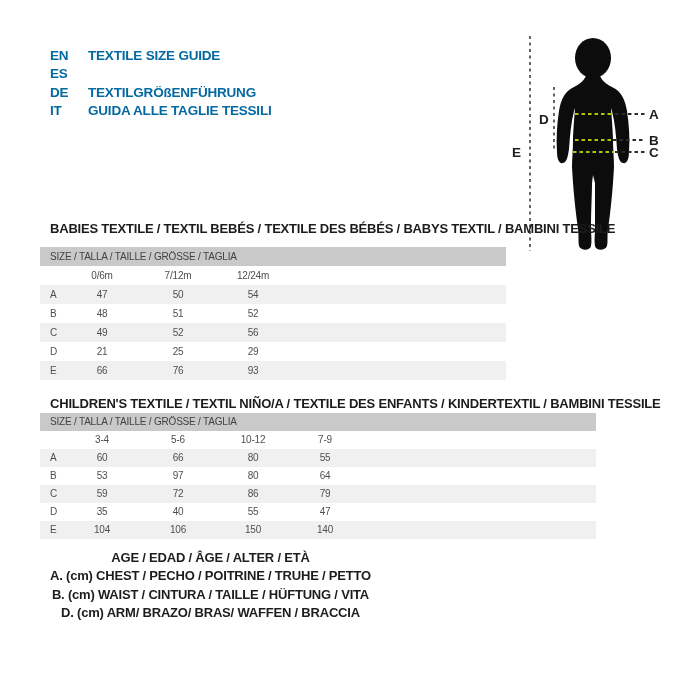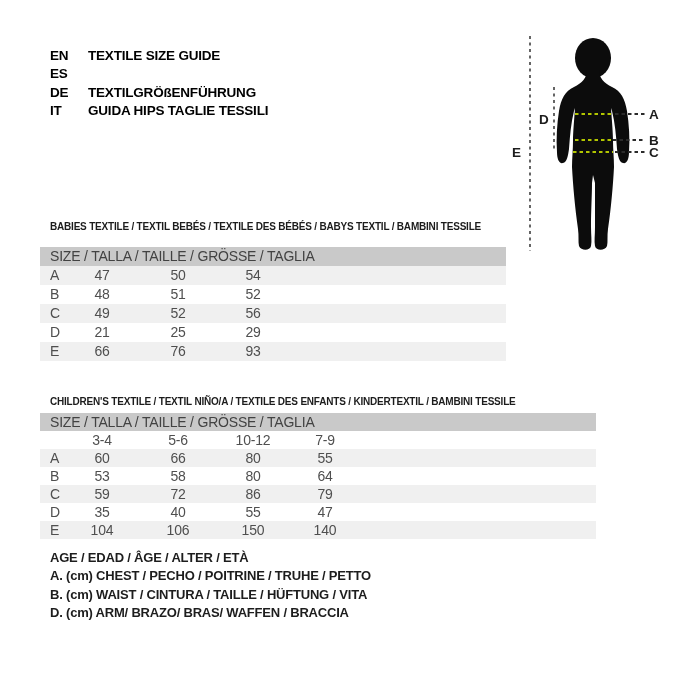--- a/index.html
+++ b/index.html
@@ -2,40 +2,40 @@
 <html><head>
 <meta charset="utf-8">
 <style>
   html,body{margin:0;padding:0;background:#fff;}
   .canvas{
     position:relative;width:700px;height:700px;background:#ffffff;overflow:hidden;
     font-family:"Liberation Sans",sans-serif;letter-spacing:-0.2px;
   }
   
   .languages{position:absolute;left:50px;top:47px;}
-  .lang-row{display:flex;height:18.4px;line-height:18.4px;font-size:13.5px;font-weight:bold;color:#000000;}
+  .lang-row{display:flex;height:18.4px;line-height:18.4px;font-size:13.5px;font-weight:bold;color:#0369a1;}
   .lang-code{width:38px;}
   
   .figure{position:absolute;left:495px;top:28px;width:195px;height:230px;}
   
-  .table-title{position:absolute;left:50px;font-size:10px;font-weight:bold;color:#1c1c1c;white-space:nowrap;}
+  .table-title{position:absolute;left:50px;font-size:13px;font-weight:bold;color:#1c1c1c;white-space:nowrap;}
   .babies-title{top:221px;}
   .children-title{top:396px;}
-  .size-table{position:absolute;left:40px;font-size:14px;color:#4f4f4f;}
+  .size-table{position:absolute;left:40px;font-size:10px;color:#4f4f4f;}
   .babies-table{top:247px;width:466px;}
   .children-table{top:413px;width:556px;}
   .t-head{background:#c9c9c9;color:#424242;padding-left:10px;}
   .babies-table .t-head,.babies-table .t-row{height:19px;line-height:19px;}
   .children-table .t-head,.children-table .t-row{height:18px;line-height:18px;}
   .t-row{display:grid;grid-template-columns:28px 68px 84px 66px 78px 1fr;}
   .t-row.alt{background:#f0f0f0;}
   .cell{text-align:center;}
   .cell.letter{text-align:left;padding-left:10px;}
   
-  .legend{position:absolute;left:50px;top:549px;}
+  .legend{position:absolute;left:50px;top:549px;text-align:center;}
   .legend-line{height:18.4px;line-height:18.4px;font-size:13px;font-weight:bold;color:#1d1d1d;white-space:nowrap;}
   svg text{font-family:"Liberation Sans",sans-serif;font-weight:bold;font-size:13.5px;fill:#1d1d1d;}
 </style>
 </head>
 <body>
 
 <div class="canvas">
 
   <div class="languages">
     <div class="lang-row">
@@ -44,21 +44,21 @@
     </div>
     <div class="lang-row">
       <span class="lang-code">ES</span>
     </div>
     <div class="lang-row">
       <span class="lang-code">DE</span>
       <span>TEXTILGRÖßENFÜHRUNG</span>
     </div>
     <div class="lang-row">
       <span class="lang-code">IT</span>
-      <span>GUIDA HIPS TAGLIE TESSILI</span>
+      <span>GUIDA ALLE TAGLIE TESSILI</span>
     </div>
   </div>
 
   <svg class="figure" viewBox="0 0 195 230">
 
     <line x1="35" y1="8" x2="35" y2="223" stroke="#3f3f3f" stroke-width="1.6" stroke-dasharray="3 3.5"></line>
 
     <line x1="59" y1="59" x2="59" y2="122" stroke="#3f3f3f" stroke-width="1.6" stroke-dasharray="3 3.5"></line>
 
     <g fill="#0c0c0c">
@@ -108,20 +108,27 @@
     <text x="154" y="91">A</text>
     <text x="154" y="117">B</text>
     <text x="154" y="129">C</text>
     <text x="44" y="96">D</text>
     <text x="17" y="129">E</text>
   </svg>
 
   <div class="table-title babies-title">BABIES TEXTILE / TEXTIL BEBÉS / TEXTILE DES BÉBÉS / BABYS TEXTIL  / BAMBINI TESSILE</div>
   <div class="size-table babies-table">
     <div class="t-head">SIZE / TALLA / TAILLE / GRÖSSE / TAGLIA</div>
+    <div class="t-row">
+      <span class="cell letter"></span>
+      <span class="cell">0/6m</span>
+      <span class="cell">7/12m</span>
+      <span class="cell">12/24m</span>
+      <span class="cell"></span>
+    </div>
     <div class="t-row alt">
       <span class="cell letter">A</span>
       <span class="cell">47</span>
       <span class="cell">50</span>
       <span class="cell">54</span>
       <span class="cell"></span>
     </div>
     <div class="t-row">
       <span class="cell letter">B</span>
       <span class="cell">48</span>
@@ -165,21 +172,21 @@
     <div class="t-row alt">
       <span class="cell letter">A</span>
       <span class="cell">60</span>
       <span class="cell">66</span>
       <span class="cell">80</span>
       <span class="cell">55</span>
     </div>
     <div class="t-row">
       <span class="cell letter">B</span>
       <span class="cell">53</span>
-      <span class="cell">58</span>
+      <span class="cell">97</span>
       <span class="cell">80</span>
       <span class="cell">64</span>
     </div>
     <div class="t-row alt">
       <span class="cell letter">C</span>
       <span class="cell">59</span>
       <span class="cell">72</span>
       <span class="cell">86</span>
       <span class="cell">79</span>
     </div>

